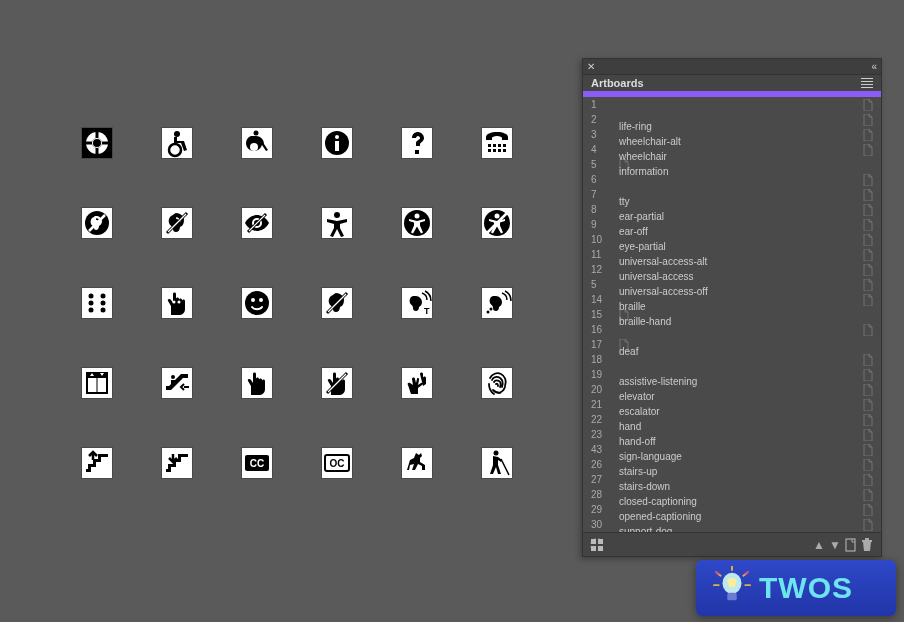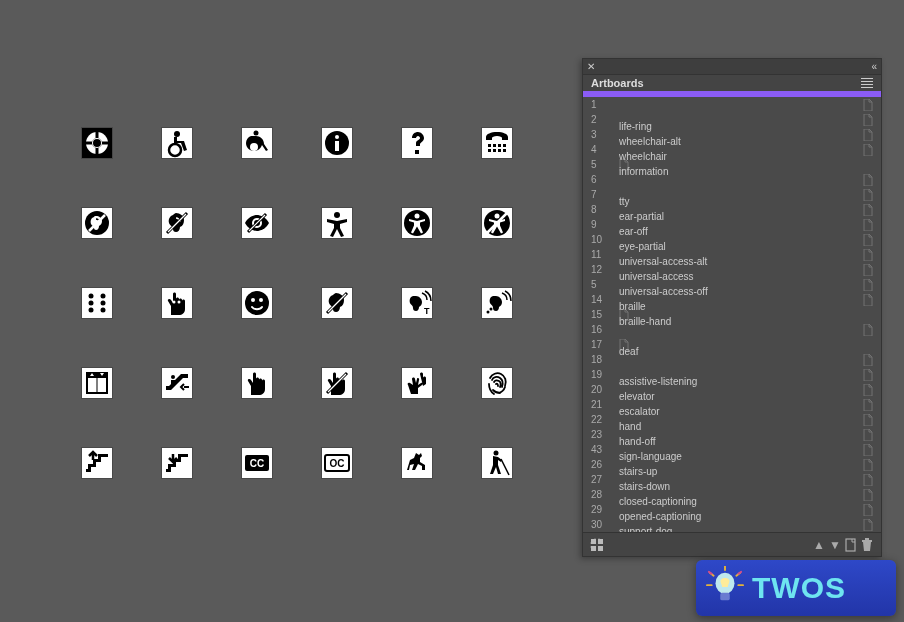--- a/index.html
+++ b/index.html
@@ -134,21 +134,21 @@
     position: absolute;
     right: 8px;
     bottom: 6px;
     height: 56px;
     width: 200px;
     background: linear-gradient(180deg, #2e48c8 0%, #2235a8 100%);
     border-radius: 6px;
     display: flex;
     align-items: center;
     gap: 8px;
-    padding: 0 10px;
+    padding: 0 17px;
     box-shadow: 0 2px 8px rgba(0,0,0,0.4);
   }
   .watermark-text {
     font-size: 30px;
     font-weight: 800;
     color: #6ee4f0;
     letter-spacing: 1px;
   }
   .bulb {
     width: 38px;

